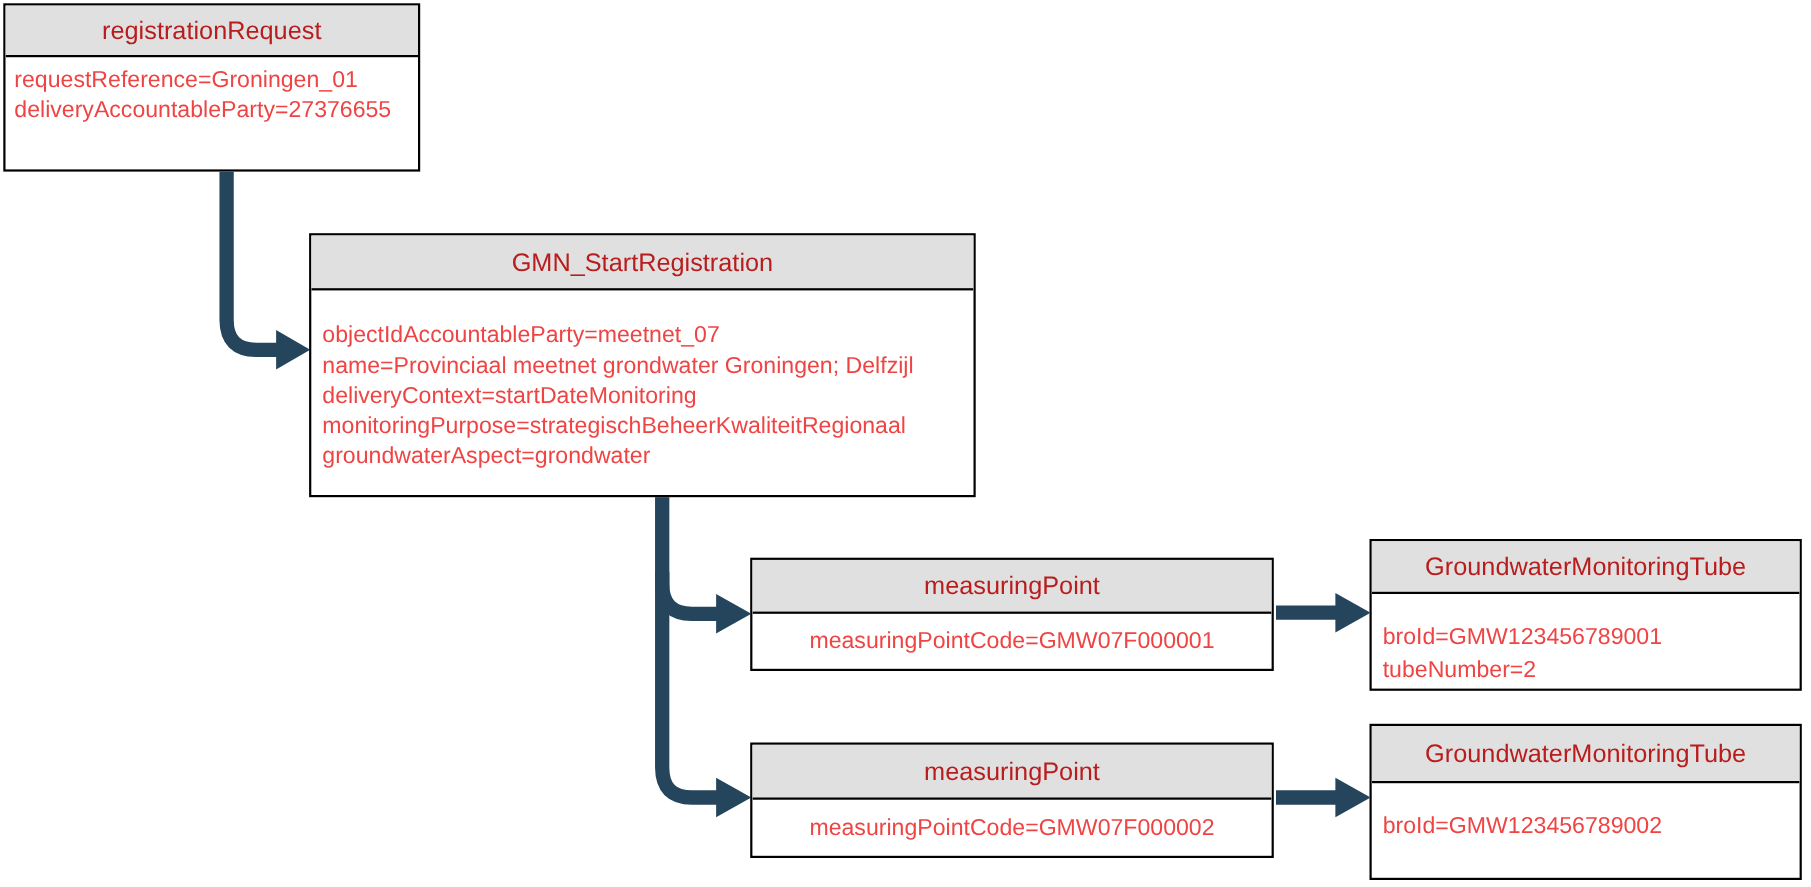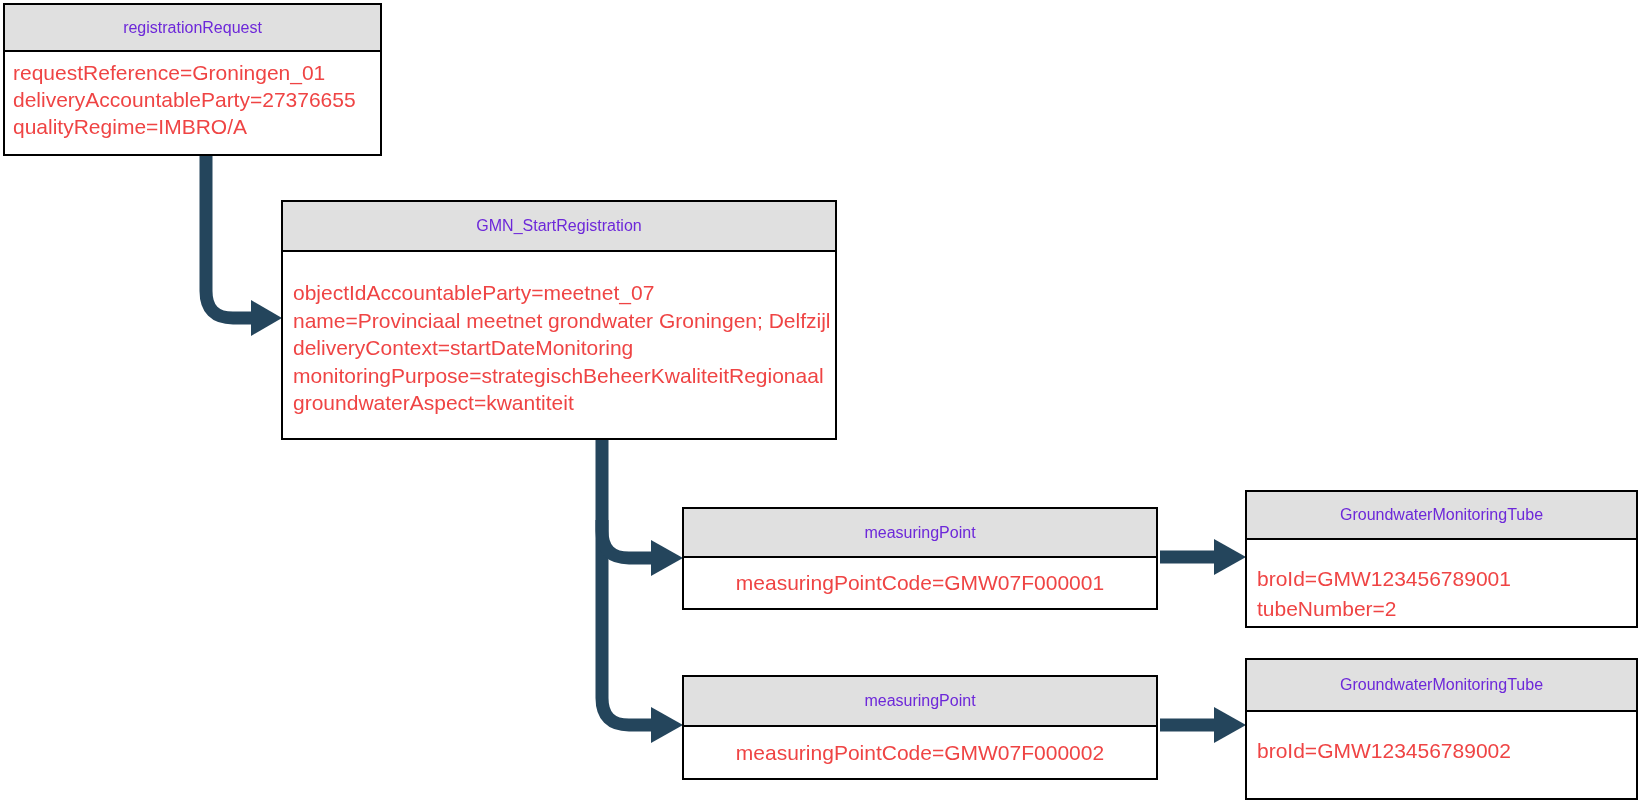--- a/index.html
+++ b/index.html
@@ -40,22 +40,22 @@
     background: #FFFFFF;
     border: 2px solid var(--box-border);
     overflow: hidden;
   }
   .node-header {
     background: var(--box-header-bg);
     border-bottom: 2px solid var(--box-border);
     display: flex;
     align-items: center;
     justify-content: center;
-    font-size: 16px;
-    color: #6d28d9;
+    font-size: 23px;
+    color: #b91c1c;
     white-space: nowrap;
   }
   .node-body {
     color: #ef4444;
     font-size: 21px;
     line-height: 27px;
     padding: 7px 8px 0 8px;
     white-space: nowrap;
   }
   .node-body .attr { white-space: nowrap; }
@@ -91,32 +91,31 @@
 
     <path class="arrow" d="M 1160 725 L 1215 725"></path>
     <polygon class="arrowhead" points="1214,707 1246,725 1214,743"></polygon>
   </svg>
 
   <div class="node" style="left:3px; top:3px; width:379px; height:153px">
     <div class="node-header" style="height:47px">registrationRequest</div>
     <div class="node-body">
       <div class="attr">requestReference=Groningen_01</div>
       <div class="attr">deliveryAccountableParty=27376655</div>
-      <div class="attr">qualityRegime=IMBRO/A</div>
     </div>
   </div>
 
-  <div class="node" style="left:281px; top:200px; width:556px; height:240px">
+  <div class="node" style="left:281px; top:212px; width:606px; height:240px">
     <div class="node-header" style="height:50px">GMN_StartRegistration</div>
     <div class="node-body roomy">
       <div class="attr">objectIdAccountableParty=meetnet_07</div>
       <div class="attr">name=Provinciaal meetnet grondwater Groningen; Delfzijl</div>
       <div class="attr">deliveryContext=startDateMonitoring</div>
       <div class="attr">monitoringPurpose=strategischBeheerKwaliteitRegionaal</div>
-      <div class="attr">groundwaterAspect=kwantiteit</div>
+      <div class="attr">groundwaterAspect=grondwater</div>
     </div>
   </div>
 
   <div class="node" style="left:682px; top:507px; width:476px; height:103px">
     <div class="node-header" style="height:49px">measuringPoint</div>
     <div class="node-body single">
       <div class="attr">measuringPointCode=GMW07F000001</div>
     </div>
   </div>
 

